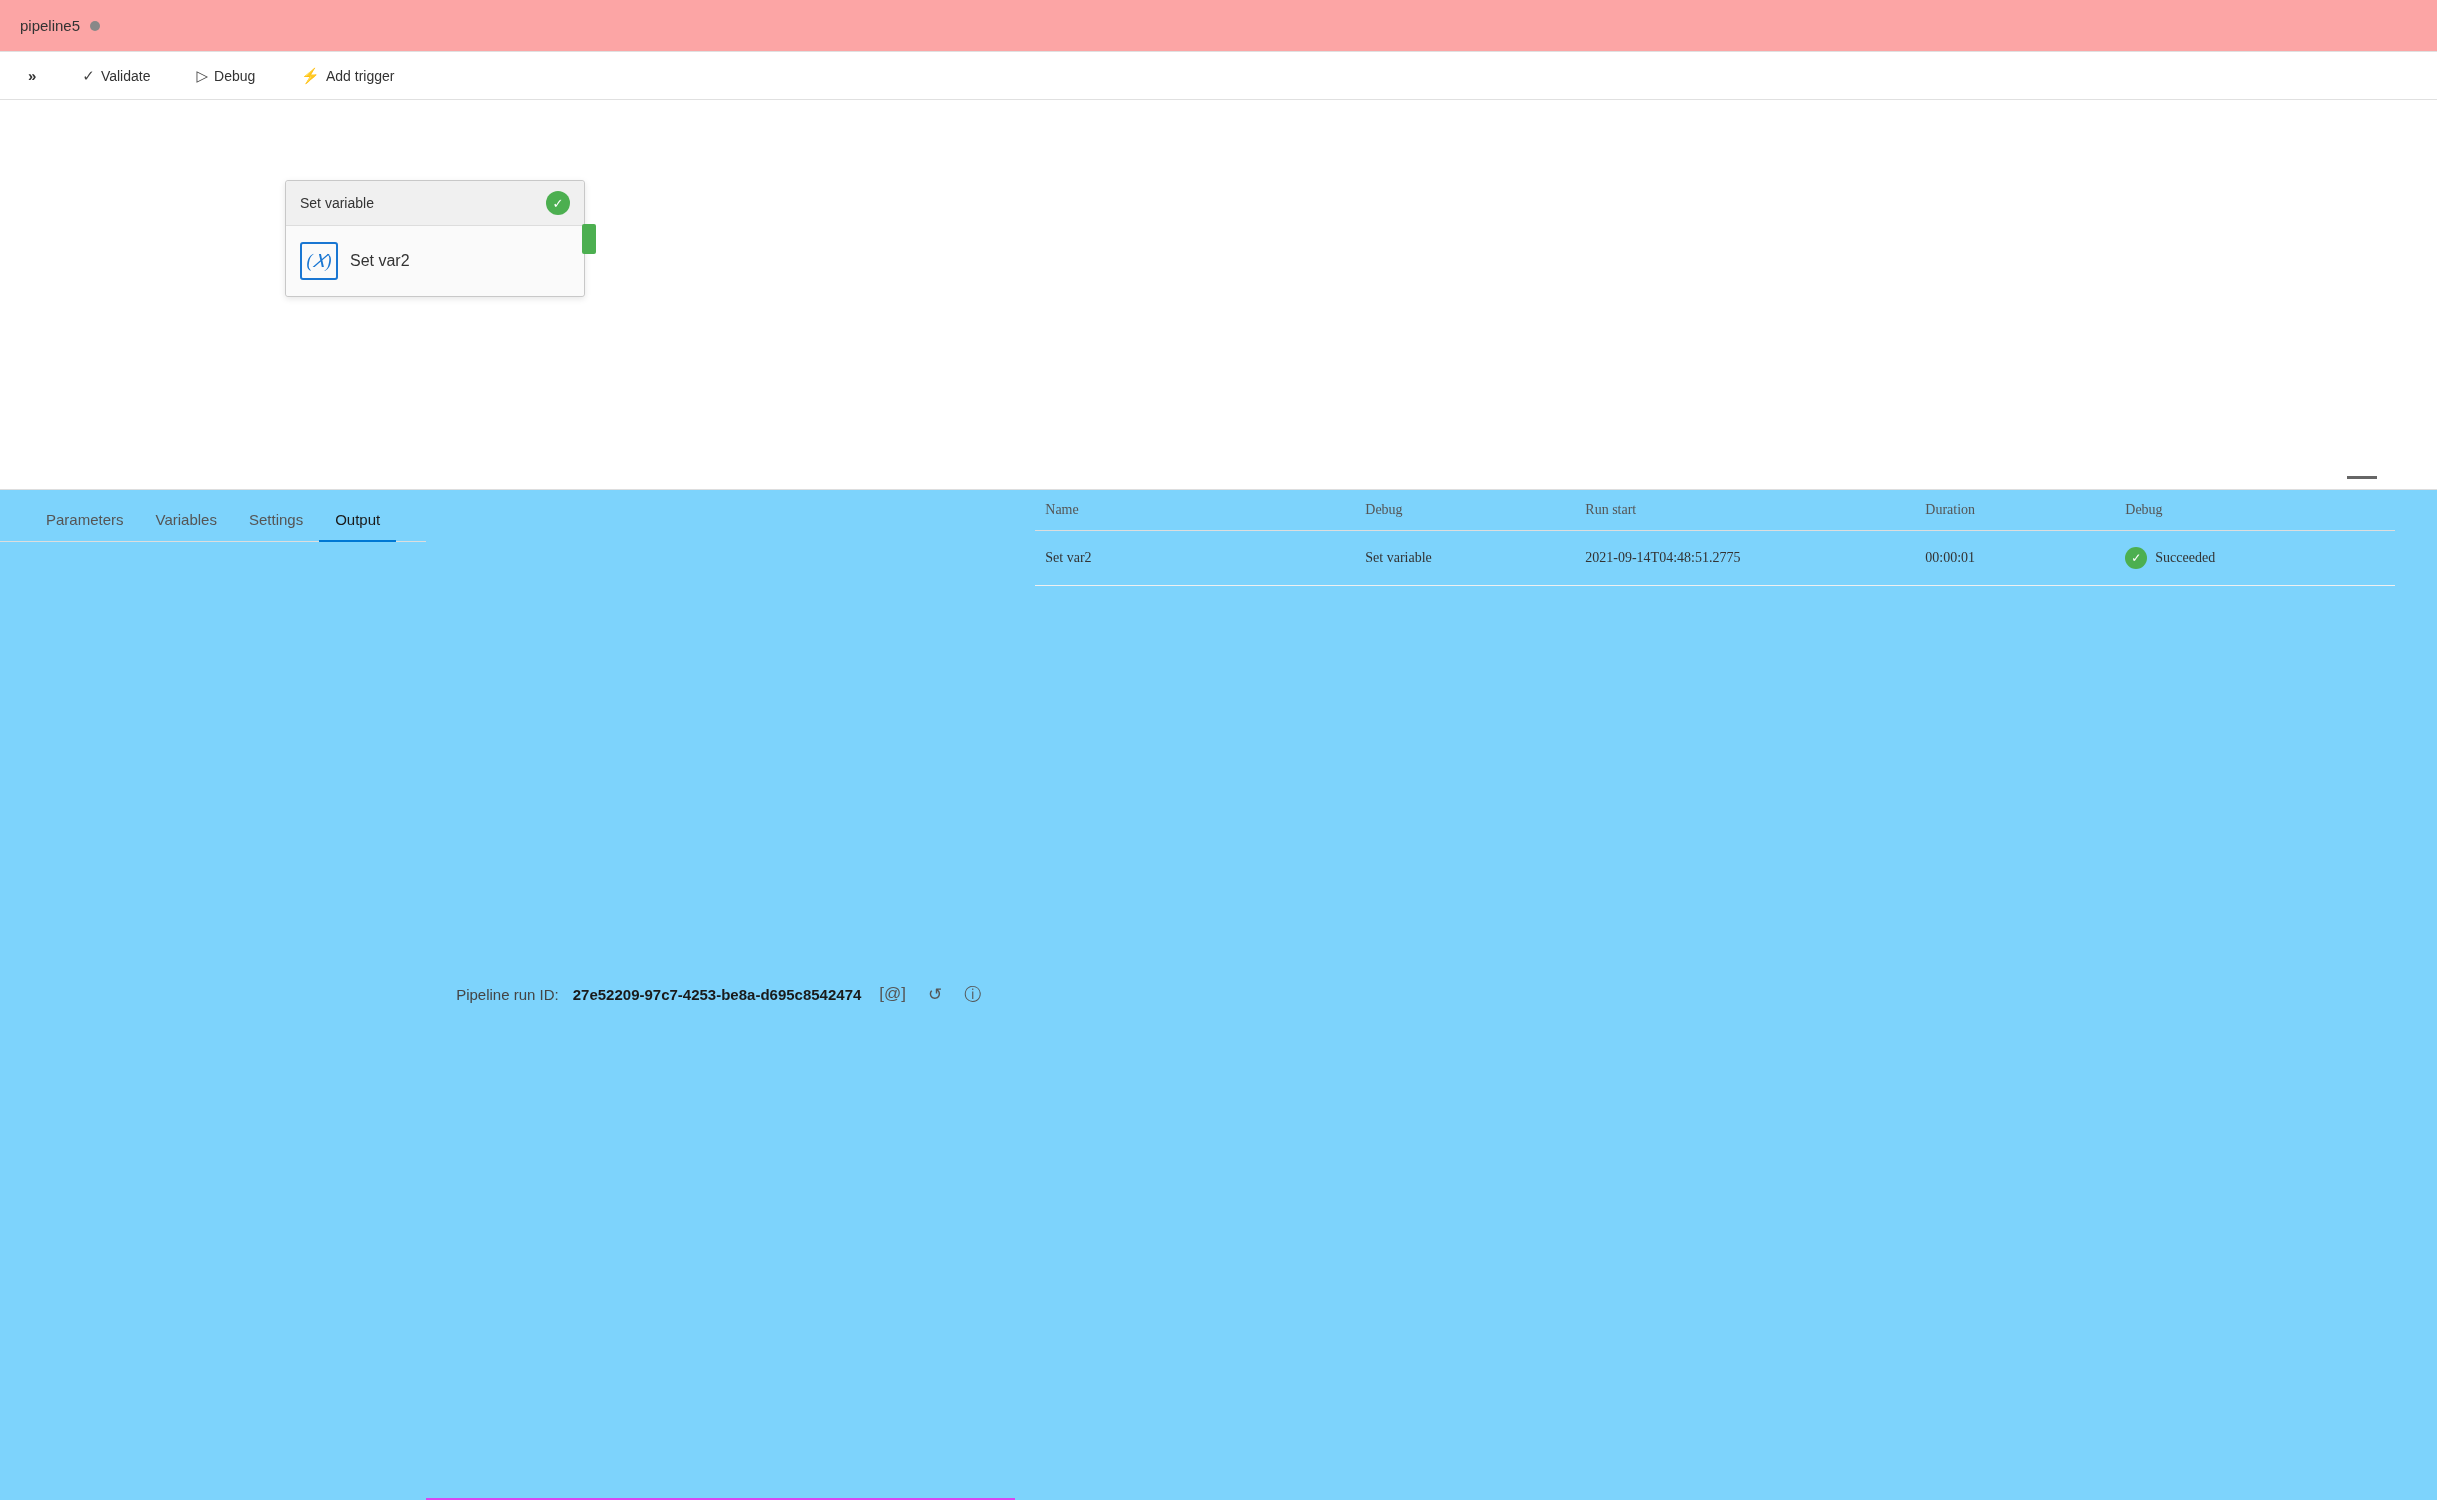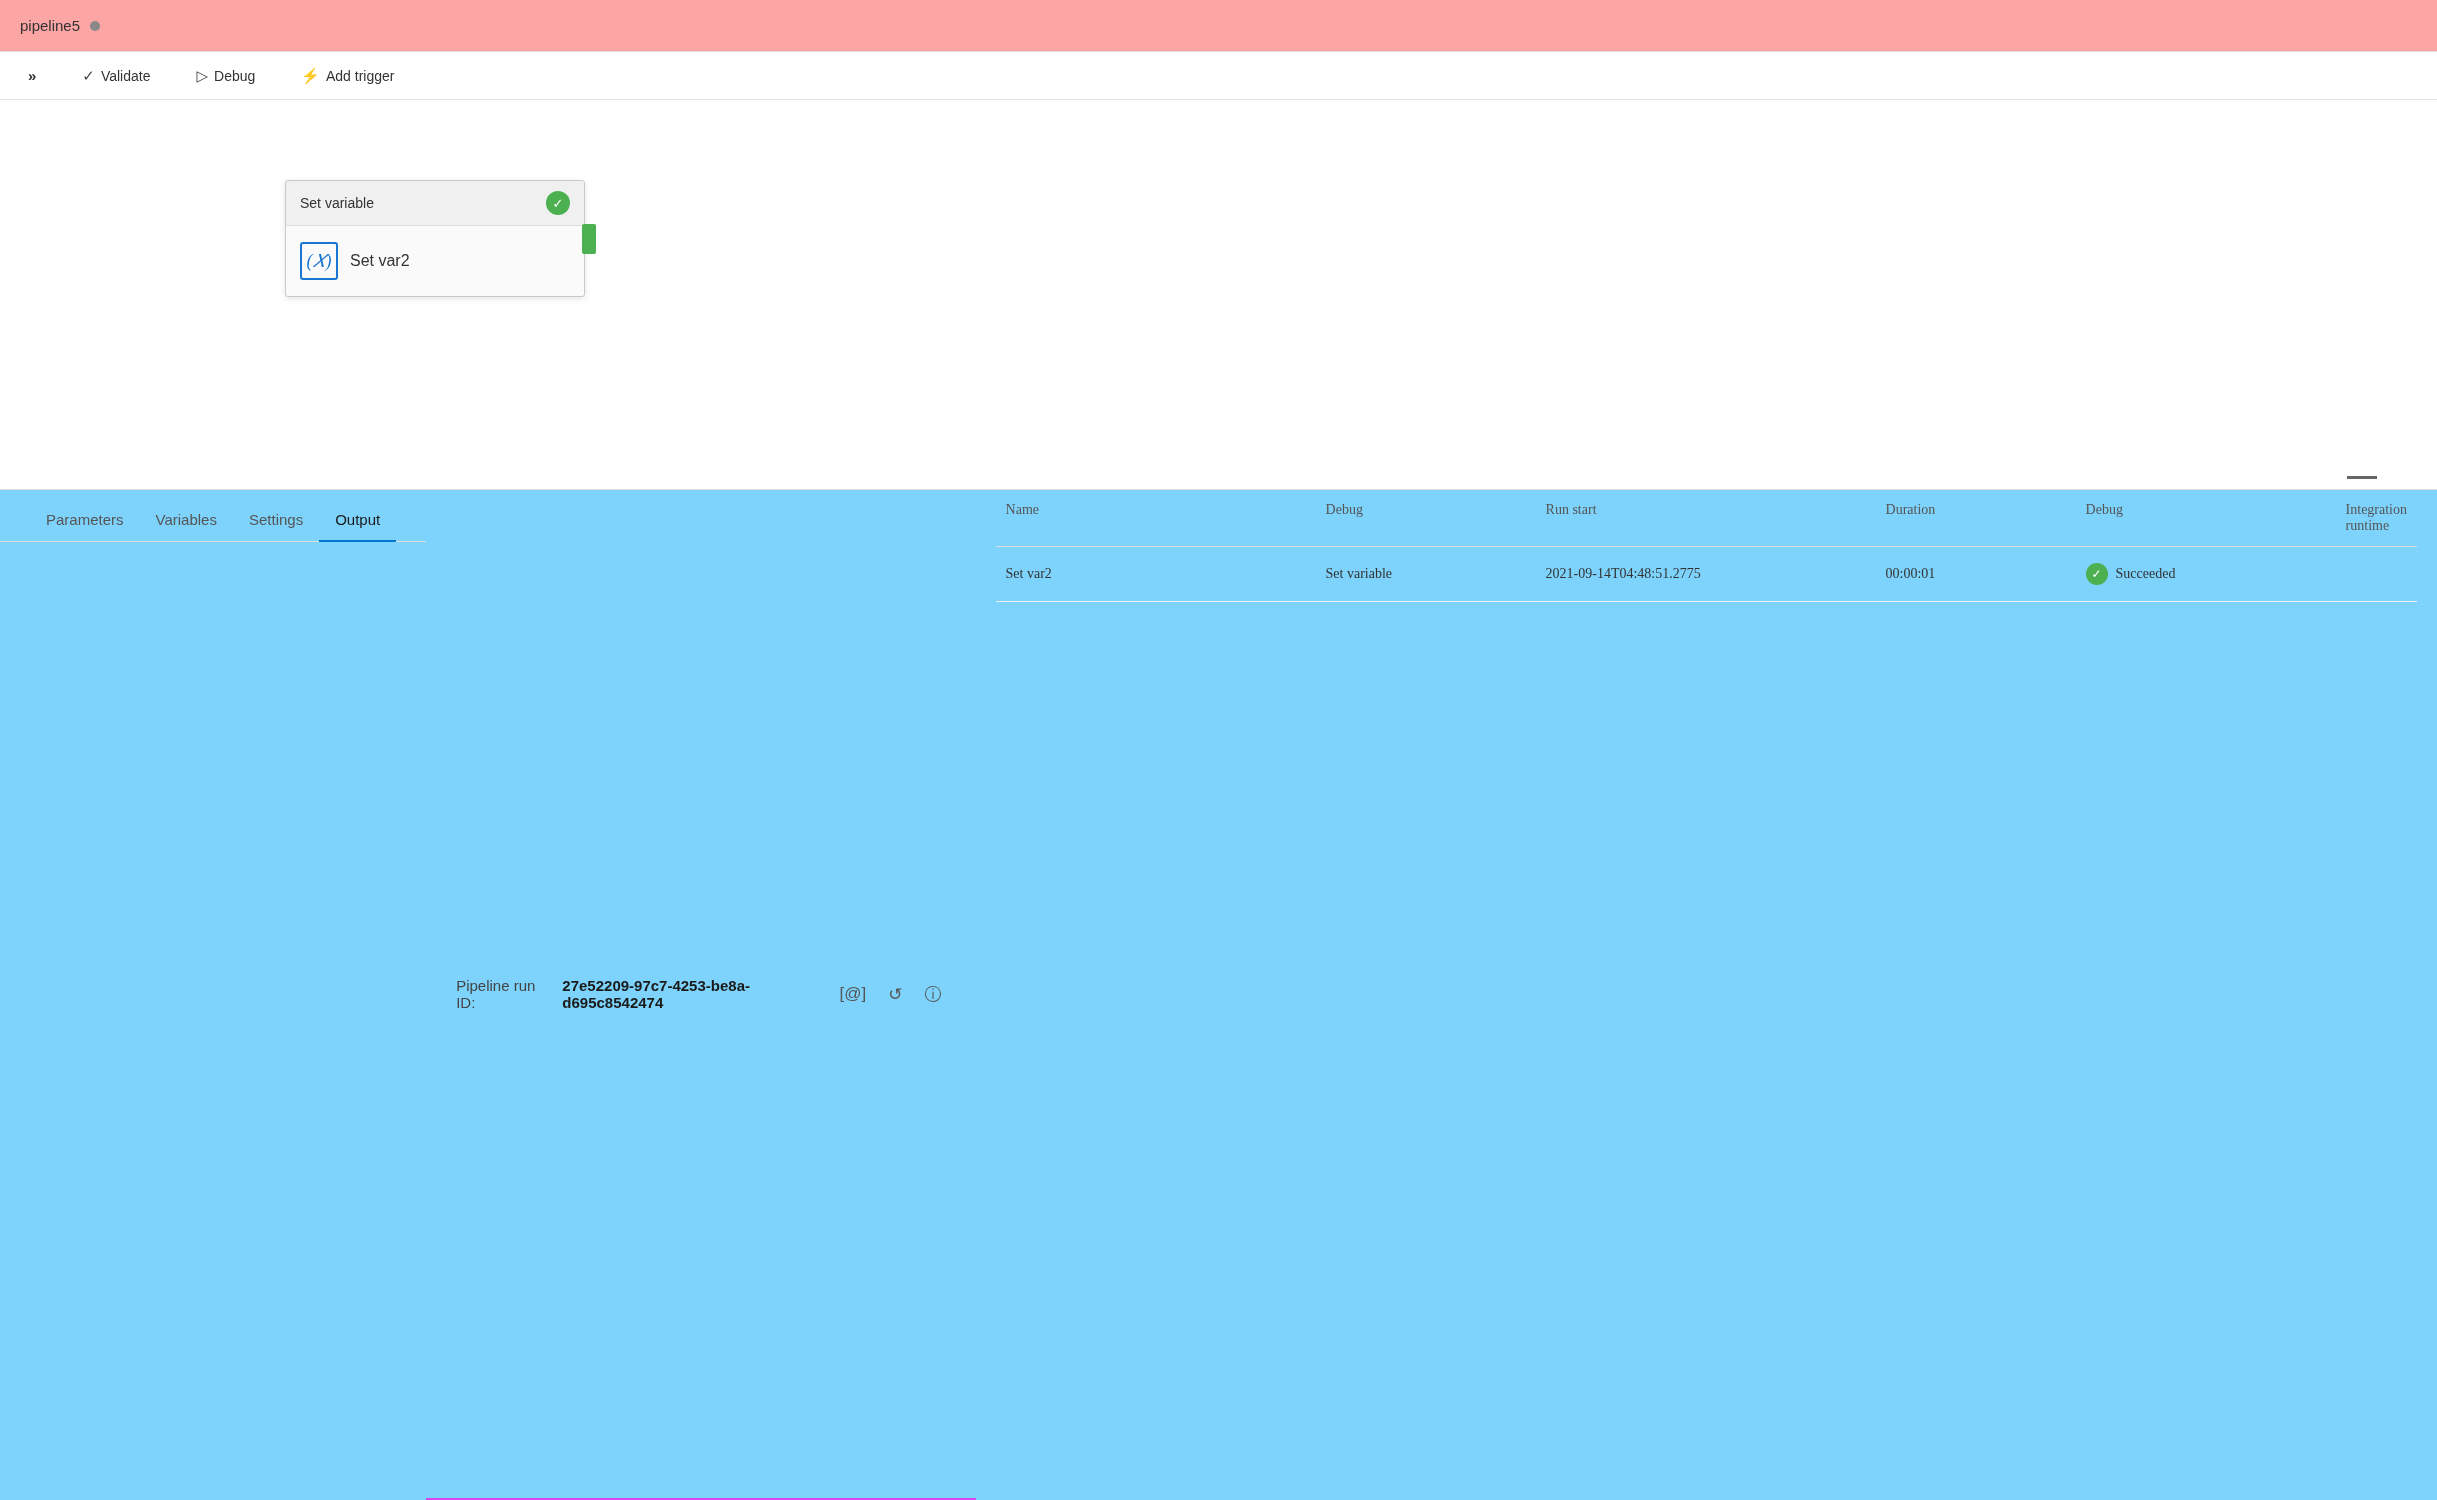--- a/index.html
+++ b/index.html
@@ -332,21 +332,20 @@
     <button class="run-icon-btn" title="Info">ⓘ</button>
   </div>
 
   <div class="output-table">
     <div class="table-header">
       <span>Name</span>
       <span>Debug</span>
       <span>Run start</span>
       <span>Duration</span>
       <span>Debug</span>
-      <span>Integration runtime</span>
     </div>
     <div class="table-row">
       <span>Set var2</span>
       <span>Set variable</span>
       <span>2021-09-14T04:48:51.2775</span>
       <span>00:00:01</span>
       <div class="status-cell">
         <span class="status-icon">✓</span>
         <span>Succeeded</span>
       </div>

